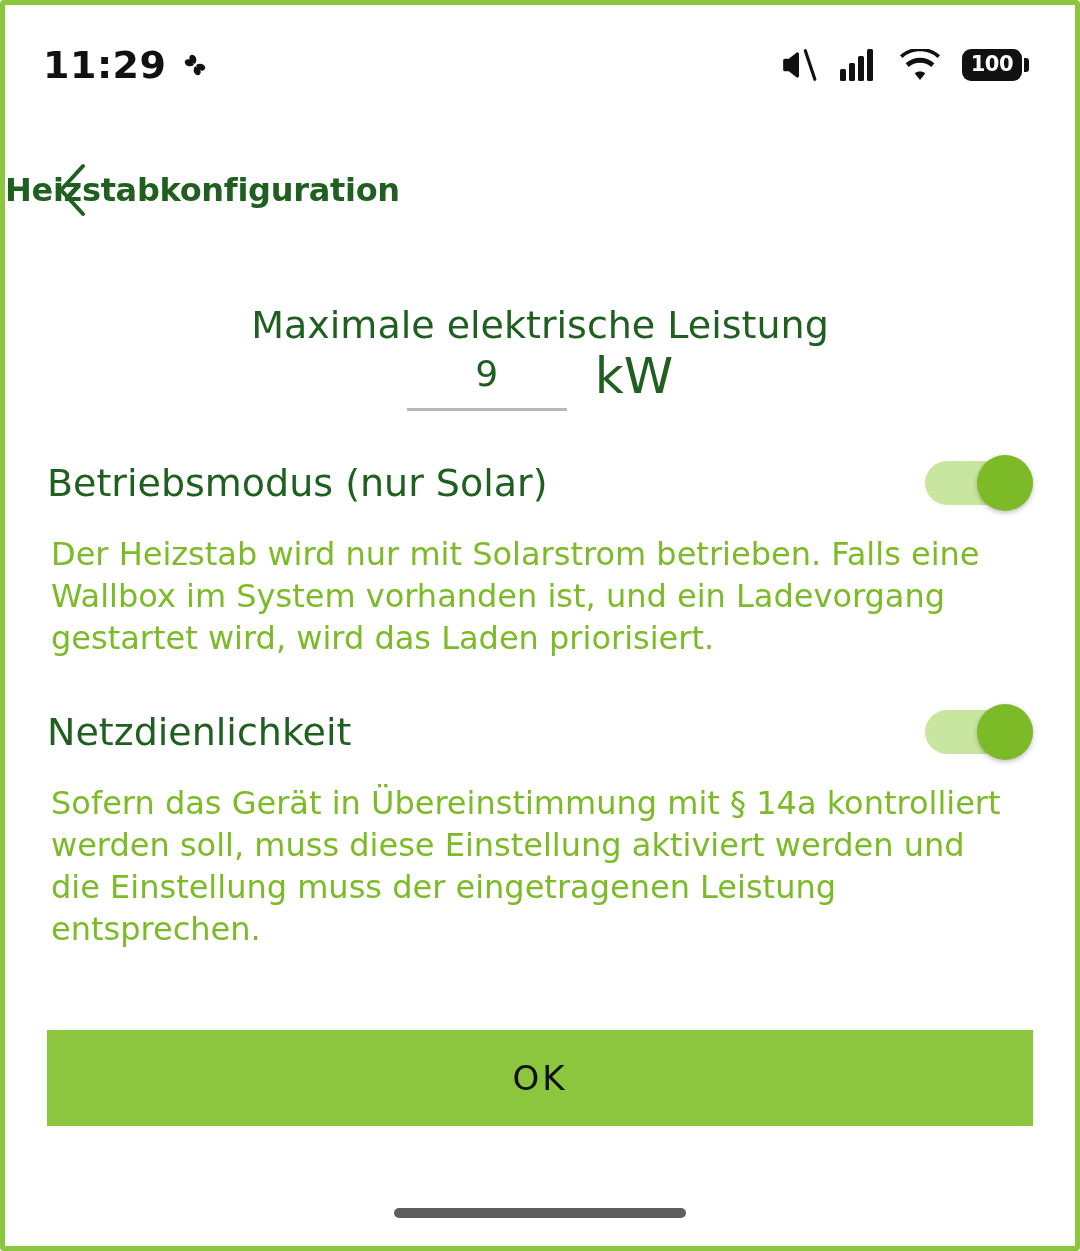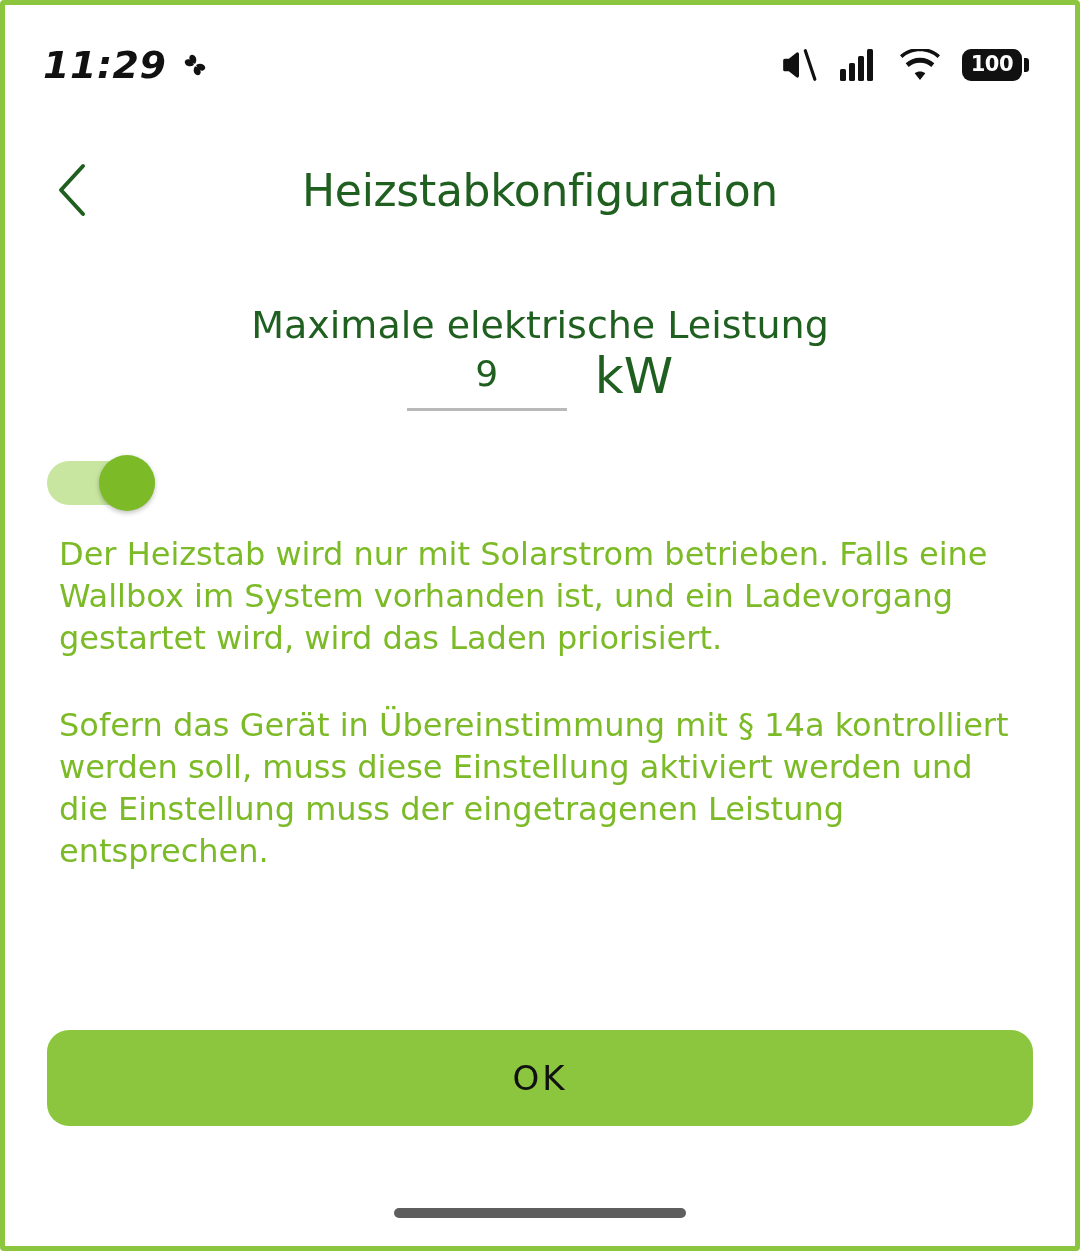--- a/index.html
+++ b/index.html
@@ -31,21 +31,20 @@
     display: flex;
     align-items: center;
     justify-content: space-between;
     padding: 0 46px 0 38px;
     box-sizing: border-box;
   }
   .status-left {
     display: flex;
     align-items: center;
     gap: 12px;
-    font-style: italic;
   }
   .status-time {
     font-size: 38px;
     font-weight: bold;
     color: #111111;
     letter-spacing: 0.5px;
   }
   .status-right {
     display: flex;
     align-items: center;
@@ -88,24 +87,24 @@
     transform: translateY(-50%);
     width: 60px;
     height: 60px;
     display: flex;
     align-items: center;
     justify-content: center;
     cursor: pointer;
   }
   .appbar-title {
     width: 100%;
-    text-align: center;
-    font-size: 44px;
+    text-align: left;
+    font-size: 32px;
     color: #1f5f1f;
-    font-weight: 400;
+    font-weight: 700;
     letter-spacing: -0.3px;
   }
 
   
   .content {
     padding: 48px 42px 0 42px;
     box-sizing: border-box;
   }
   .row {
     display: flex;
@@ -167,37 +166,37 @@
     height: 56px;
     border-radius: 50%;
     background: #7cbb27;
     box-shadow: 0 2px 5px rgba(0,0,0,0.25);
   }
 
   .desc {
     font-size: 32px;
     line-height: 1.32;
     color: #7cbb27;
-    margin: 0 0 44px 12px;
+    margin: 0 0 44px 4px;
     max-width: 960px;
   }
 
   
   .ok-wrap {
     position: absolute;
     left: 42px;
     right: 42px;
     bottom: 120px;
   }
   .ok-btn {
     width: 100%;
     height: 96px;
     background: #8cc63e;
     border: none;
-    border-radius: 22px;
+    border-radius: 0;
     font-family: "DejaVu Sans", sans-serif;
     font-size: 34px;
     letter-spacing: 3px;
     color: #111111;
     cursor: pointer;
   }
 
   
   .home-indicator {
     position: absolute;
@@ -271,27 +270,35 @@
 
     <div class="row power-row">
       <div class="row-label">Maximale elektrische Leistung</div>
       <div class="power-input-wrap">
         <input class="power-input" type="text" value="9" style="">
         <span class="unit">kW</span>
       </div>
     </div>
 
     <div class="row toggle-row">
+      <div class="row-label">Betriebsmodus (nur Solar)</div>
       <div class="switch">
         <span class="track"></span>
         <span class="knob"></span>
       </div>
     </div>
     <p class="desc">Der Heizstab wird nur mit Solarstrom betrieben. Falls eine Wallbox im System vorhanden ist, und ein Ladevorgang gestartet wird, wird das Laden priorisiert.</p>
 
+    <div class="row toggle-row">
+      <div class="row-label">Netzdienlichkeit</div>
+      <div class="switch">
+        <span class="track"></span>
+        <span class="knob"></span>
+      </div>
+    </div>
     <p class="desc">Sofern das Gerät in Übereinstimmung mit § 14a kontrolliert werden soll, muss diese Einstellung aktiviert werden und die Einstellung muss der eingetragenen Leistung entsprechen.</p>
 
   </div>
 
   <div class="ok-wrap">
     <button class="ok-btn">OK</button>
   </div>
 
   <div class="home-indicator"></div>
 

